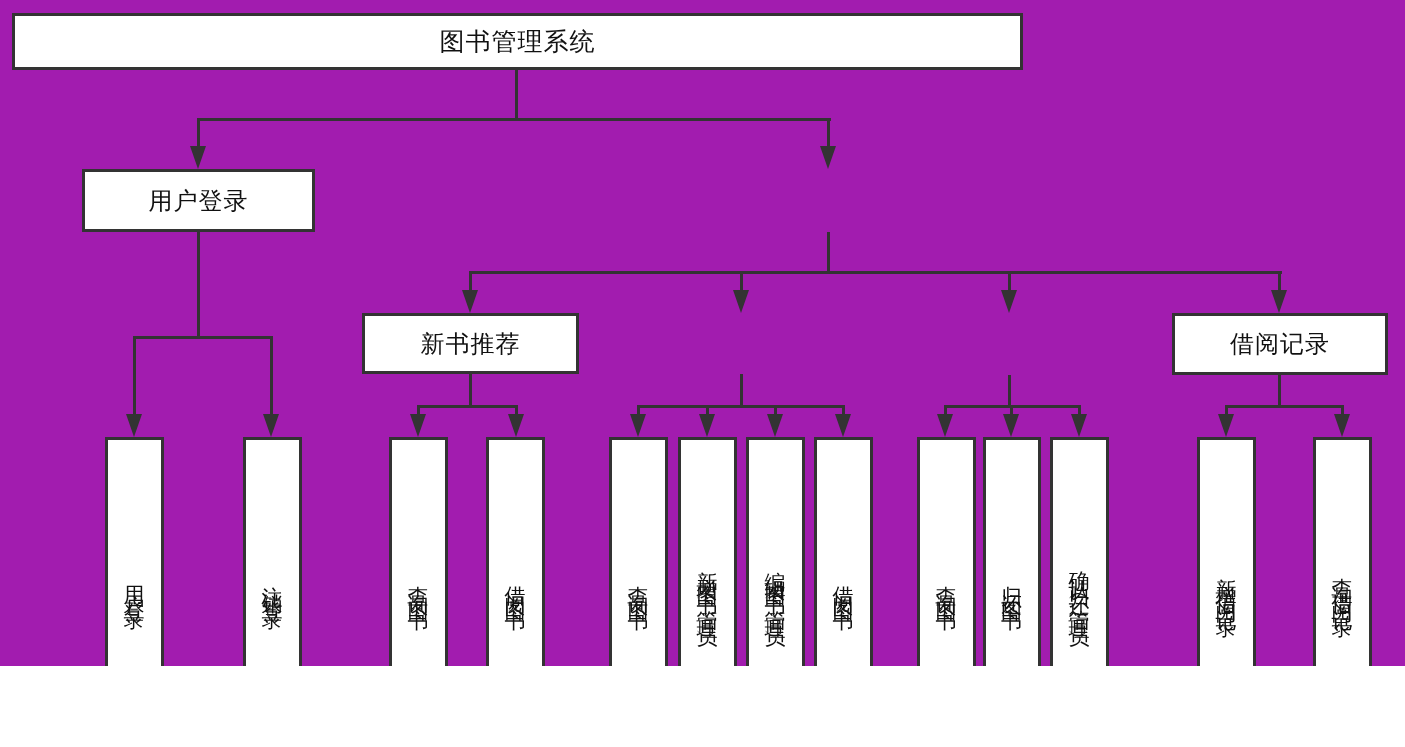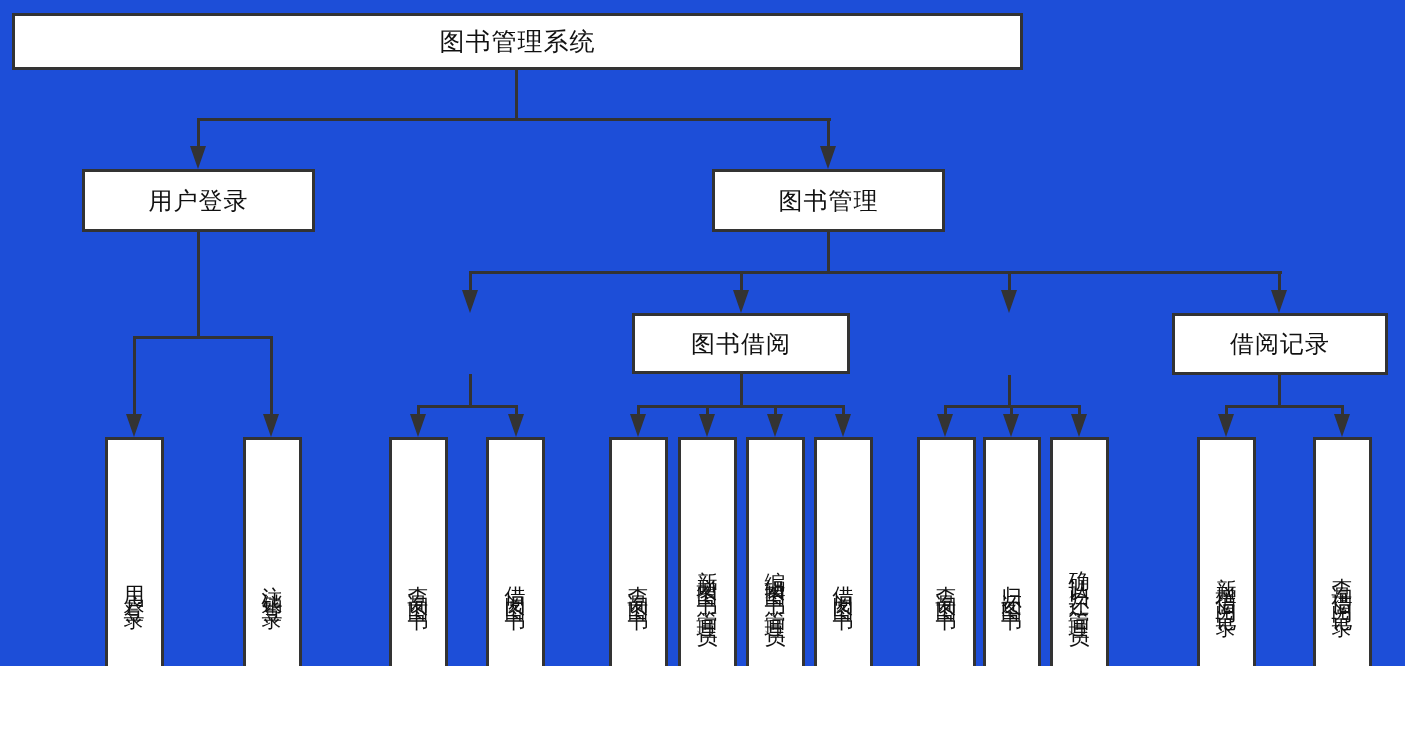--- a/index.html
+++ b/index.html
@@ -1,19 +1,19 @@
 <!DOCTYPE html>
 <html><head>
 <meta charset="utf-8">
 <style>
   html,body { margin:0; padding:0; background:#fff; }
   #canvas {
     position:relative;
     width:1405px; height:666px;
-    background:#1d4ed8;
+    background:#a21caf;
     overflow:hidden;
     font-family:"Liberation Sans","DejaVu Sans",sans-serif;
   }
   .box {
     position:absolute;
     box-sizing:border-box;
     border:3px solid #333333;
     background:#ffffff;
     display:flex;
     align-items:center;
@@ -52,41 +52,40 @@
   <div class="box hbox root-box" style="left:12px; top:13px; width:1011px; height:57px;">图书管理系统</div>
 
   <div class="line" style="left:515px; top:70px; width:3px; height:48px;"></div>
   <div class="line" style="left:197px; top:118px; width:634px; height:3px;"></div>
   <div class="line" style="left:197px; top:118px; width:3px; height:30px;"></div>
   <div class="arrowhead" style="left:190px; top:146px;"></div>
   <div class="line" style="left:827px; top:118px; width:3px; height:30px;"></div>
   <div class="arrowhead" style="left:820px; top:146px;"></div>
 
   <div class="box hbox" style="left:82px; top:169px; width:233px; height:63px;">用户登录</div>
-  <div class="box hbox" style="left:712px; top:169px; width:233px; height:63px;">图书管理</div>
 
   <div class="line" style="left:197px; top:232px; width:3px; height:104px;"></div>
   <div class="line" style="left:133px; top:336px; width:140px; height:3px;"></div>
   <div class="line" style="left:133px; top:336px; width:3px; height:80px;"></div>
   <div class="arrowhead" style="left:126px; top:414px;"></div>
   <div class="line" style="left:270px; top:336px; width:3px; height:80px;"></div>
   <div class="arrowhead" style="left:263px; top:414px;"></div>
 
   <div class="line" style="left:827px; top:232px; width:3px; height:41px;"></div>
   <div class="line" style="left:469px; top:271px; width:813px; height:3px;"></div>
   <div class="line" style="left:469px; top:271px; width:3px; height:22px;"></div>
   <div class="arrowhead" style="left:462px; top:290px;"></div>
   <div class="line" style="left:740px; top:271px; width:3px; height:22px;"></div>
   <div class="arrowhead" style="left:733px; top:290px;"></div>
   <div class="line" style="left:1008px; top:271px; width:3px; height:22px;"></div>
   <div class="arrowhead" style="left:1001px; top:290px;"></div>
   <div class="line" style="left:1278px; top:271px; width:3px; height:22px;"></div>
   <div class="arrowhead" style="left:1271px; top:290px;"></div>
 
-  <div class="box hbox" style="left:632px; top:313px; width:218px; height:61px;">图书借阅</div>
+  <div class="box hbox" style="left:362px; top:313px; width:217px; height:61px;">新书推荐</div>
   <div class="box hbox" style="left:1172px; top:313px; width:216px; height:62px;">借阅记录</div>
 
   <div class="line" style="left:469px; top:374px; width:3px; height:33px;"></div>
   <div class="line" style="left:417px; top:405px; width:101px; height:3px;"></div>
   <div class="line" style="left:417px; top:405px; width:3px; height:12px;"></div>
   <div class="arrowhead" style="left:410px; top:414px;"></div>
   <div class="line" style="left:515px; top:405px; width:3px; height:12px;"></div>
   <div class="arrowhead" style="left:508px; top:414px;"></div>
 
   <div class="line" style="left:740px; top:374px; width:3px; height:33px;"></div>

